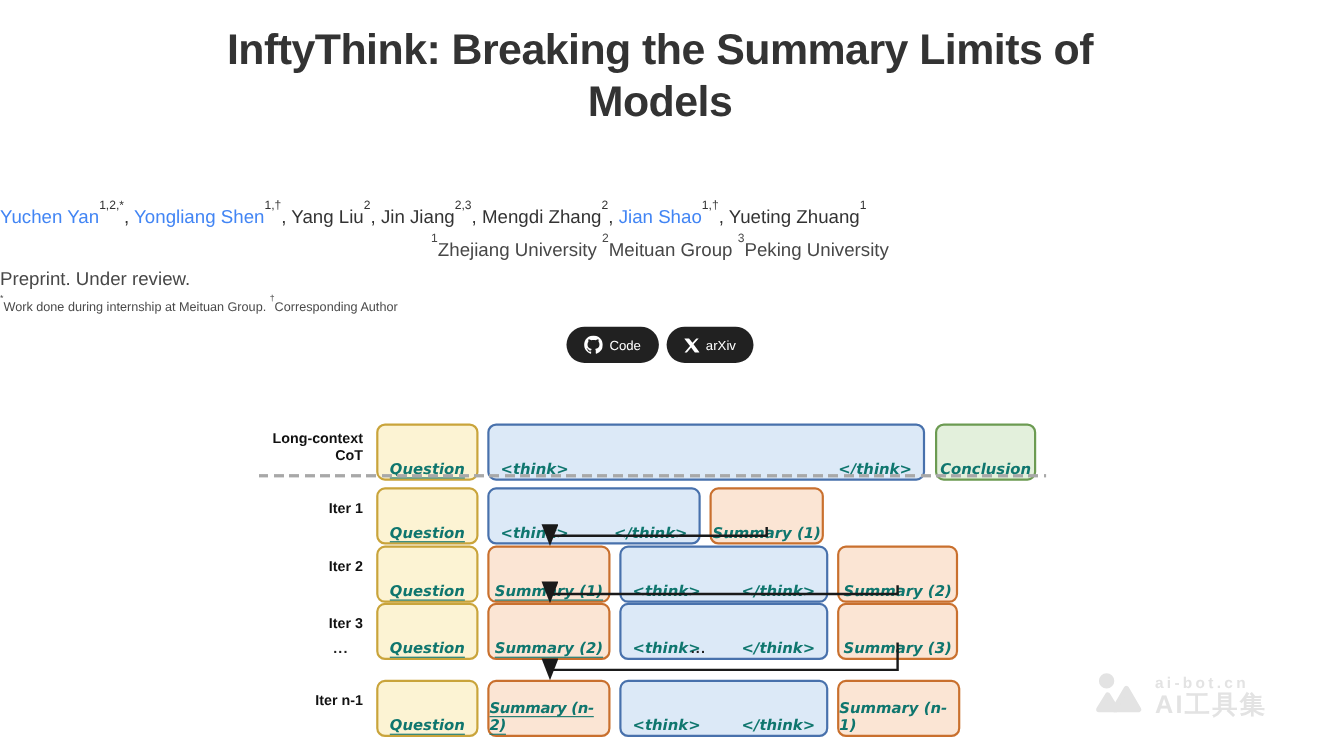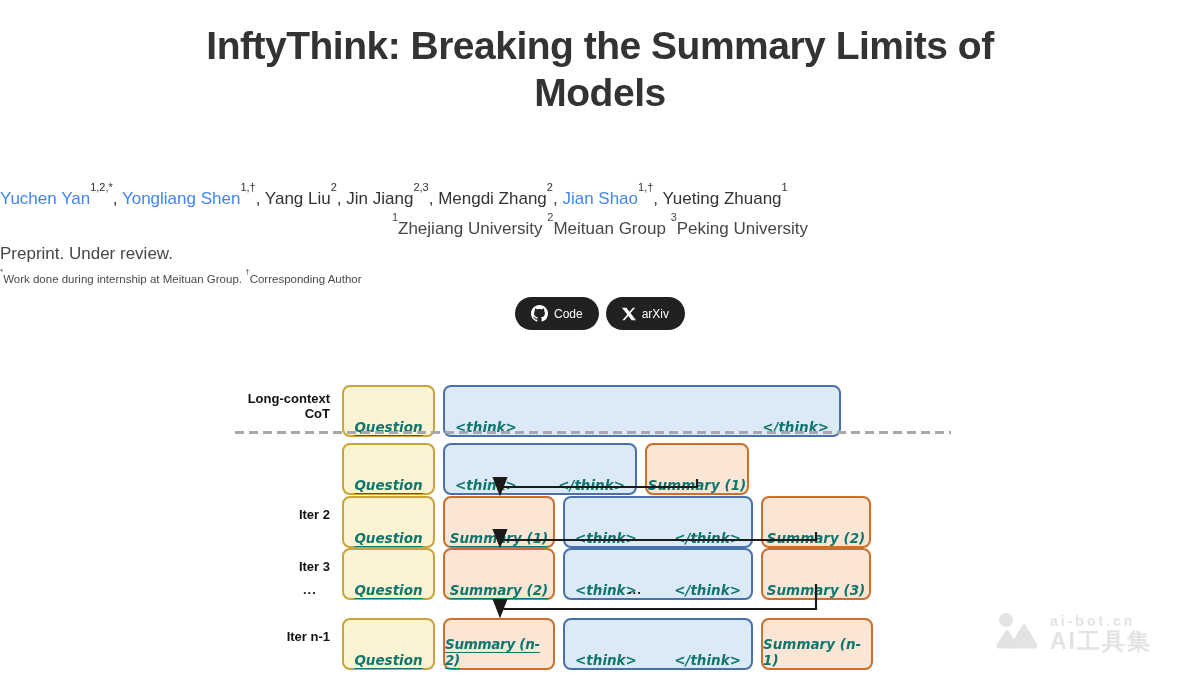--- a/index.html
+++ b/index.html
@@ -95,23 +95,29 @@
       <span>Long-context</span>
       <span>CoT</span>
     </div>
     <div class="dbox q" style="top:9px;left:107px;width:93px">
       <span class="ul">Question</span>
     </div>
     <div class="dbox t think" style="top:9px;left:208px;width:398px">
       <span>&lt;think&gt;</span>
       <span>&lt;/think&gt;</span>
     </div>
+    <div class="dbox c" style="top:9px;left:615px;width:92px">
+      <span>Conclusion</span>
+    </div>
 
     <div class="divider" style="top:55px"></div>
 
+    <div class="rowlabel" style="top:67px">
+      <span>Iter 1</span>
+    </div>
     <div class="dbox q" style="top:67px;left:107px;width:93px">
       <span class="ul">Question</span>
     </div>
     <div class="dbox t think" style="top:67px;left:208px;width:194px">
       <span>&lt;think&gt;</span>
       <span>&lt;/think&gt;</span>
     </div>
     <div class="dbox s" style="top:67px;left:410px;width:104px">
       <span>Summary (1)</span>
     </div>

